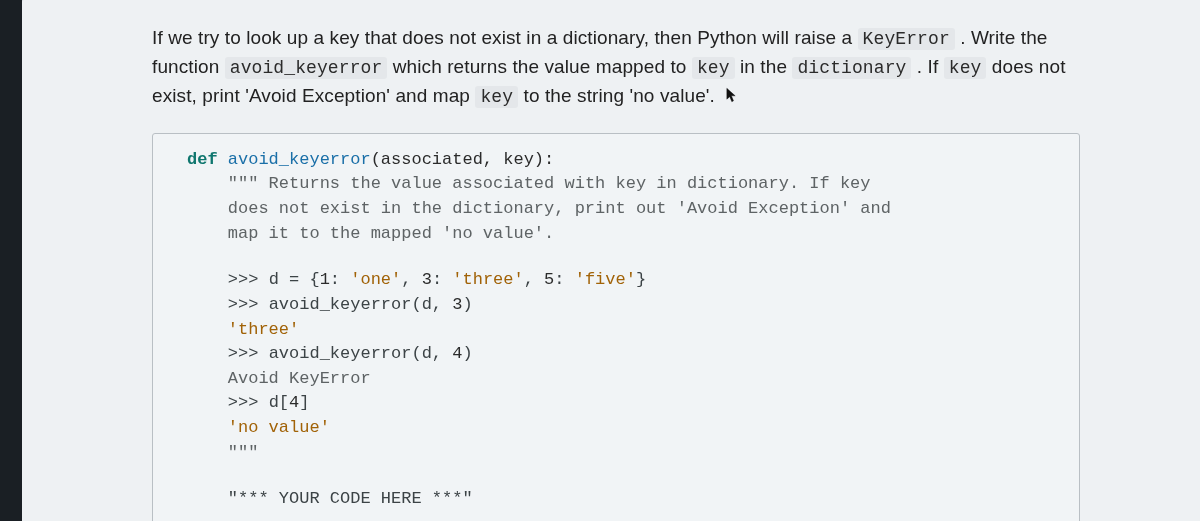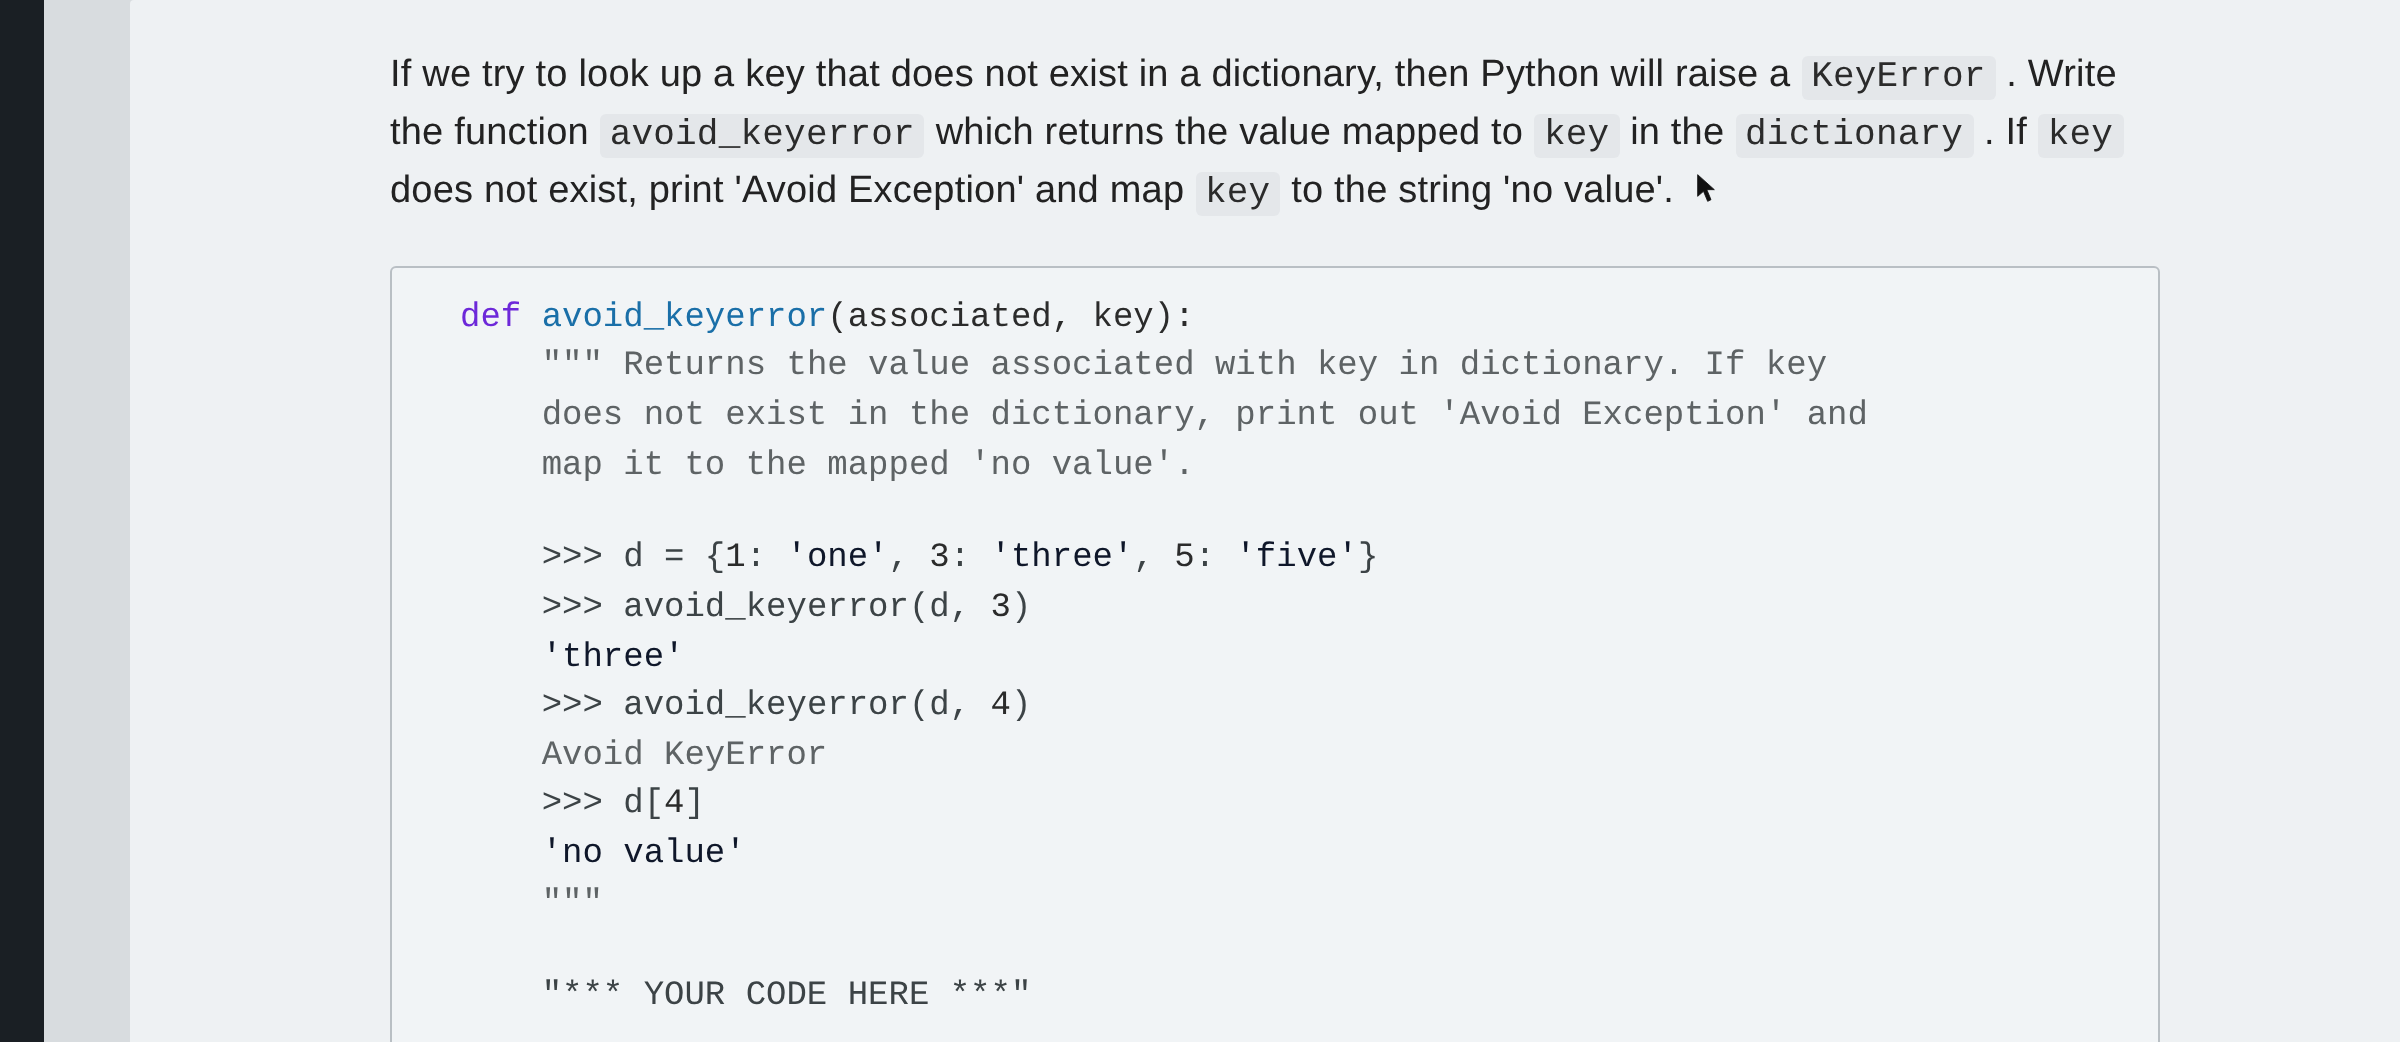--- a/index.html
+++ b/index.html
@@ -23,21 +23,20 @@
   .page {
     position: absolute;
     left: 22px;
     top: 0;
     right: 0;
     bottom: 0;
     background: #eef1f3;
     padding: 24px 120px 22px 130px;
     box-sizing: border-box;
     border-top-left-radius: 2px;
-    margin-left: 43px;
   }
   .problem-text {
     font-size: 19px;
     line-height: 1.44;
     color: #222;
     letter-spacing: 0.1px;
   }
   .problem-text code {
     font-family: "Courier New", Courier, monospace;
     background: #e4e7ea;
@@ -58,26 +57,26 @@
     border-radius: 3px;
     background: #f1f4f6;
     padding: 14px 34px 18px 34px;
     font-family: "Courier New", Courier, monospace;
     font-size: 17px;
     line-height: 1.45;
     color: #2b2b2b;
     white-space: pre;
     overflow: hidden;
   }
-  .kw-def  { color: #6d28d9; font-weight: normal; }
+  .kw-def  { color: #0f766e; font-weight: bold; }
   .kw-name { color: #1a6fa8; }
   .kw-docline { color: #5e6365; }
   .kw-prompt { color: #3c4346; }
   .kw-num  { color: #2b2b2b; }
-  .kw-str  { color: #0f172a; }
+  .kw-str  { color: #a16207; }
   .kw-op   { color: #3c4346; }
   .kw-placeholder { color: #3c4346; }
   .blank-gap { height: 22px; }
 </style>
 </head>
 <body>
 
 <div class="dark-strip"></div>
 
 <div class="page">

